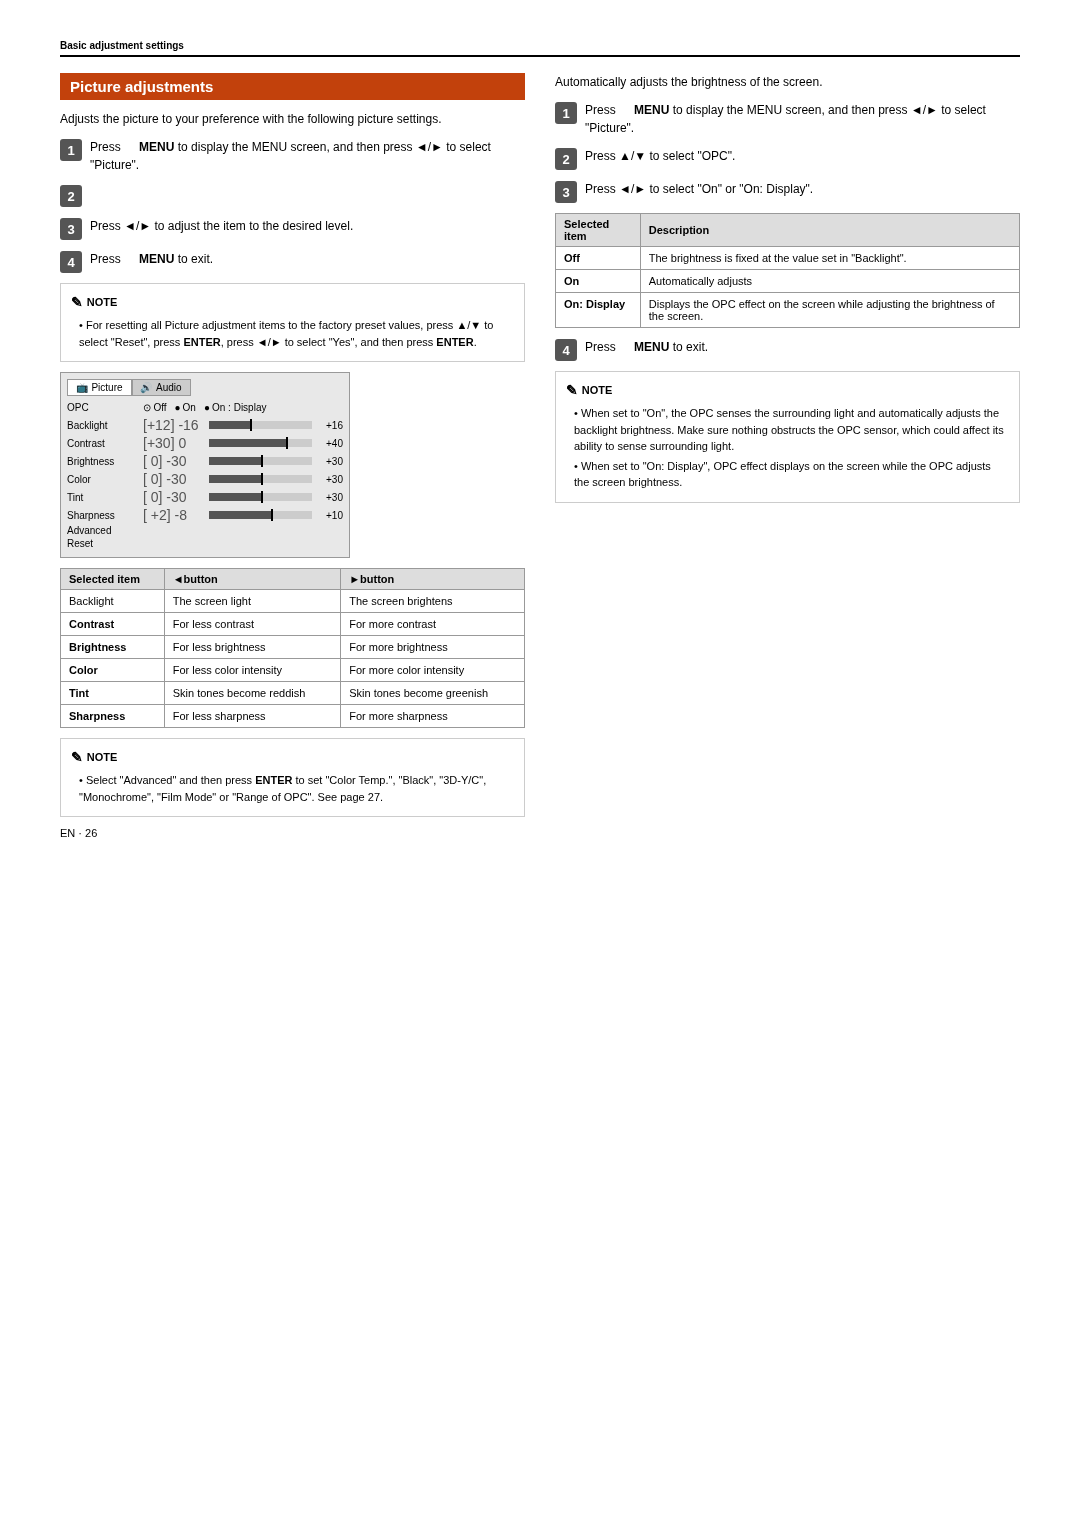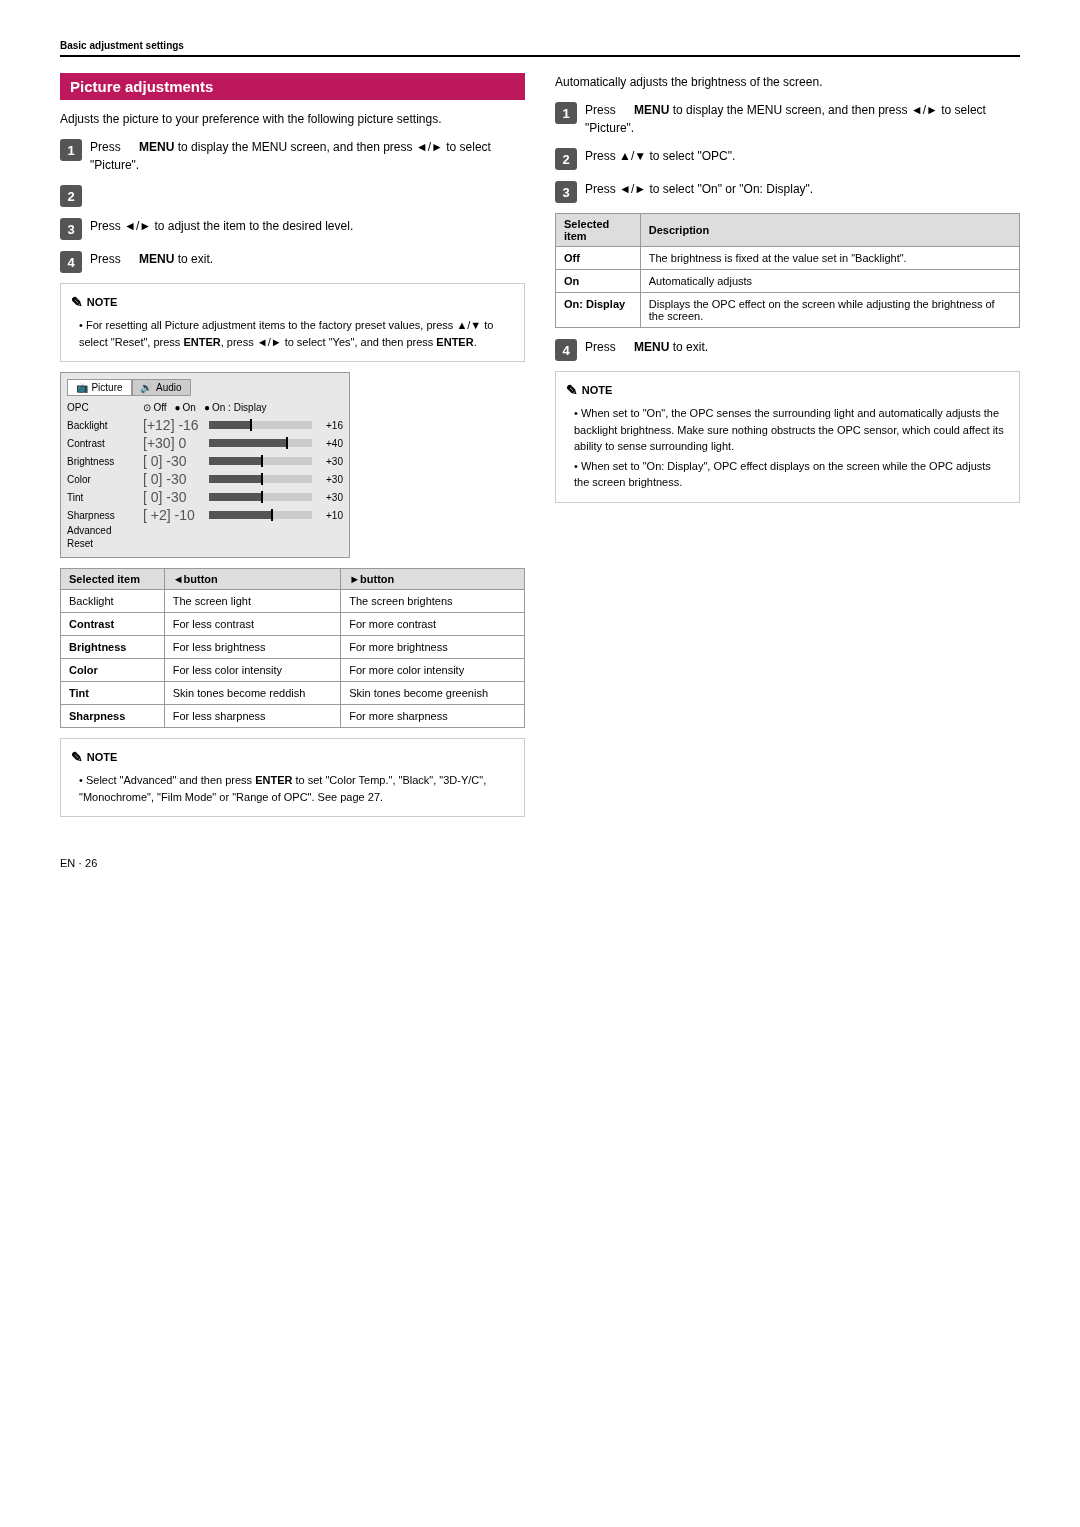--- a/index.html
+++ b/index.html
@@ -21,21 +21,21 @@
     }
     .two-col {
       display: flex;
       gap: 30px;
     }
     .left-col { flex: 1; }
     .right-col { flex: 1; }
 
     
     .section-title {
-      background: #be185d;
+      background: #c2410c;
       color: #fff;
       font-size: 15px;
       font-weight: bold;
       padding: 5px 10px;
       margin-bottom: 10px;
     }
 
     .section-desc {
       font-size: 12px;
       margin-bottom: 10px;
@@ -208,21 +208,20 @@
       font-weight: bold;
     }
     .opc-table td {
       border: 1px solid #999;
       padding: 5px 8px;
       vertical-align: top;
     }
     .opc-table td:first-child { font-weight: bold; }
     .page-num {
       font-size: 11px;
-      margin-top: 30px;
       text-align: left;
     }
     .bullet-list {
       list-style: none;
       padding-left: 8px;
     }
     .bullet-list li::before {
       content: "• ";
     }
     .bullet-list li {
@@ -353,21 +352,21 @@
           <span class="menu-values">[  0]  -30</span>
           <div class="menu-bar-container">
             <div class="menu-bar-fill" style="width:50%"></div>
             <div class="menu-bar-marker" style="left:50%"></div>
           </div>
           <span class="menu-end-val">+30</span>
         </div>
 
         <div class="menu-row">
           <span class="menu-label">Sharpness</span>
-          <span class="menu-values">[ +2]  -10</span>
+          <span class="menu-values">[ +2]  -8</span>
           <div class="menu-bar-container">
             <div class="menu-bar-fill" style="width:60%"></div>
             <div class="menu-bar-marker" style="left:60%"></div>
           </div>
           <span class="menu-end-val">+10</span>
         </div>
 
         <div class="menu-row">
           <span class="menu-label">Advanced</span>
         </div>

